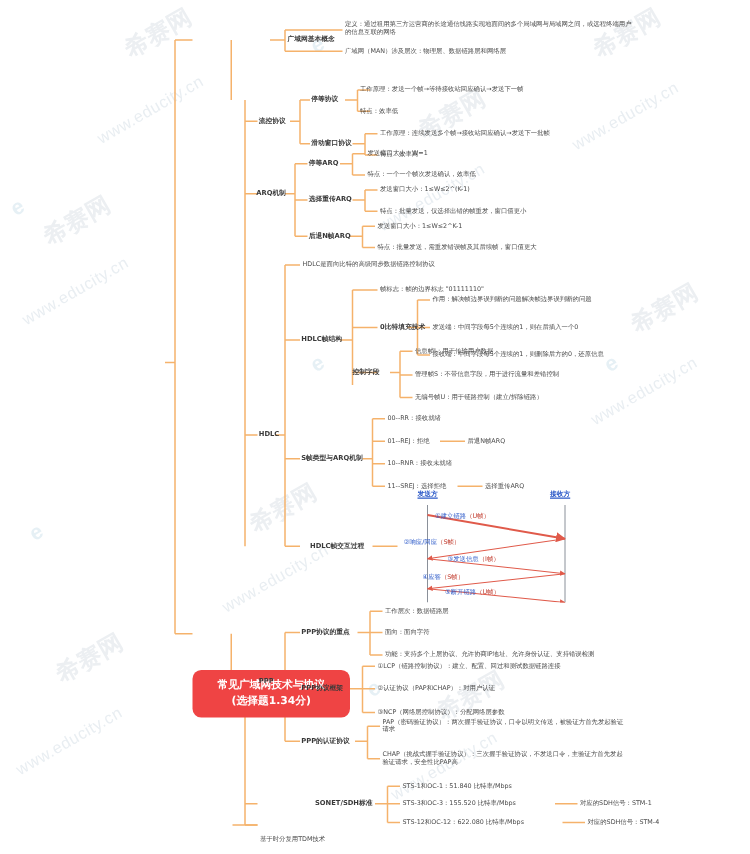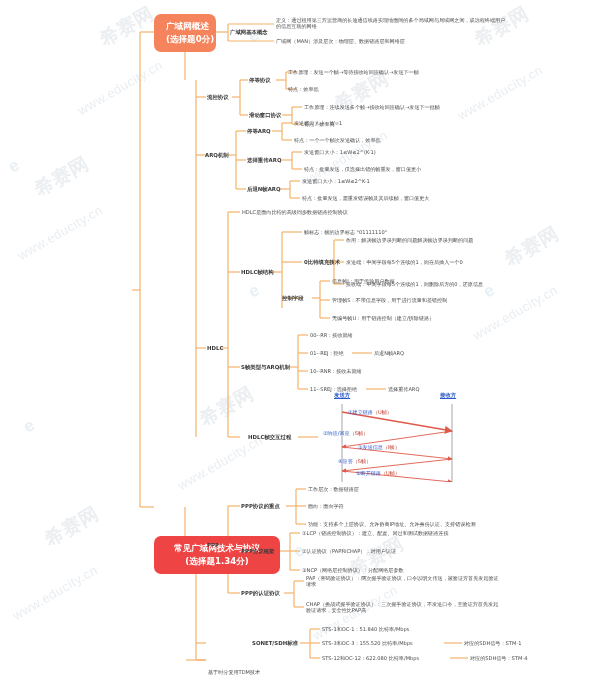--- a/index.html
+++ b/index.html
@@ -245,24 +245,20 @@
       <path d="M185,32 V80"></path>
       <path d="M185,80 H196" stroke-opacity="0"></path>
       <path d="M196,80 V80"></path>
       <path d="M185,507 V537"></path>
       <path d="M185,537 H196" stroke-opacity="0"></path>
       <path d="M186,660 H206"></path>
     </g>
   </svg>
 
 
-  <div class="node topic" style="left:154px; top:14px; width:62px;">
-    <span class="l1">广域网概述</span>
-    <span class="l2">(选择题0分)</span>
-  </div>
 
   <div class="node topic amber" style="left:154px; top:489px; width:126px;">
     <span class="l1">常见广域网技术与协议</span>
     <span class="l2">(选择题1.34分)</span>
   </div>
 
   <div class="node lbl" style="left:230px; top:29px;">广域网基本概念</div>
   <div class="node leaf w1" style="left:276px; top:17px;">定义：通过租用第三方运营商的长途通信线路实现地面间的多个局域网与局域网之间，或远程终端用户的信息互联的网络</div>
   <div class="node leaf w1" style="left:276px; top:38px;">广域网（MAN）涉及层次：物理层、数据链路层和网络层</div>
 

